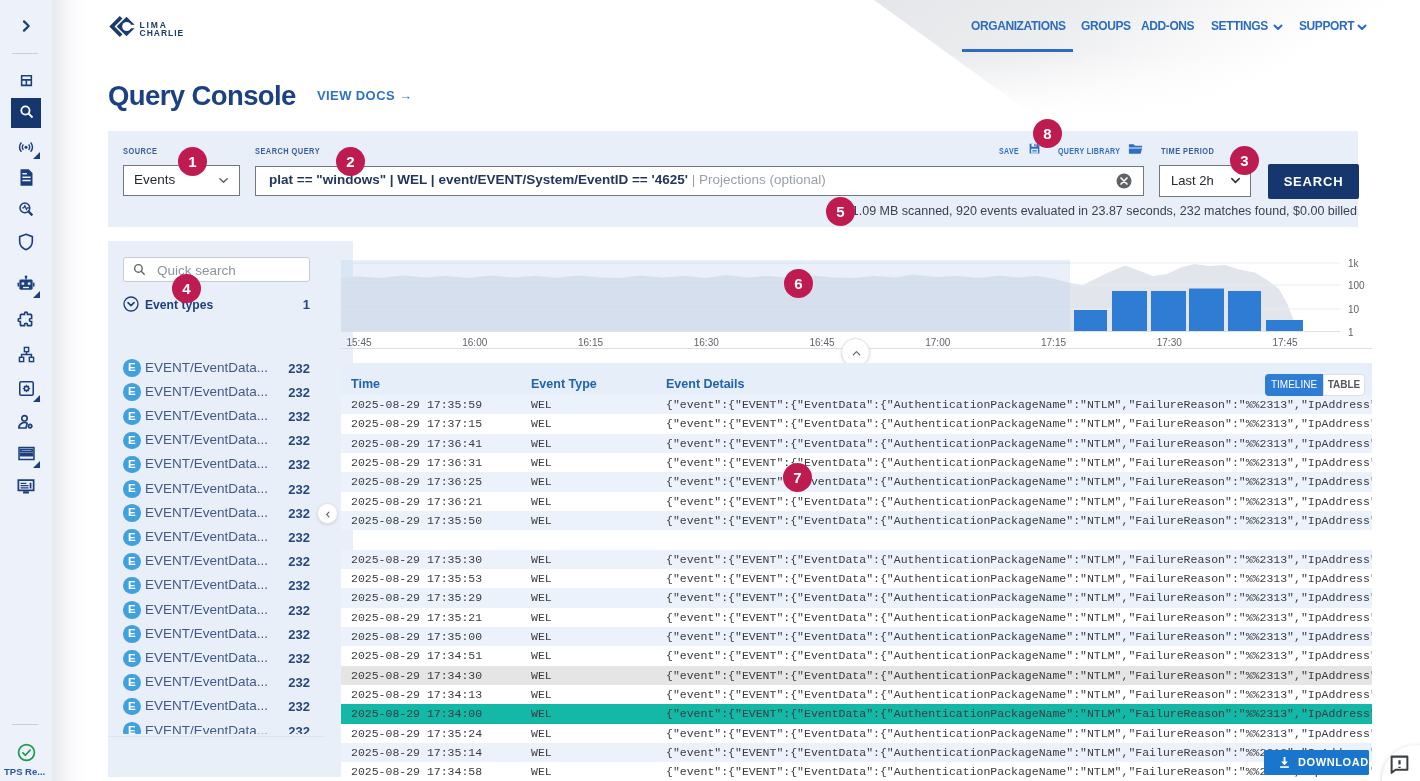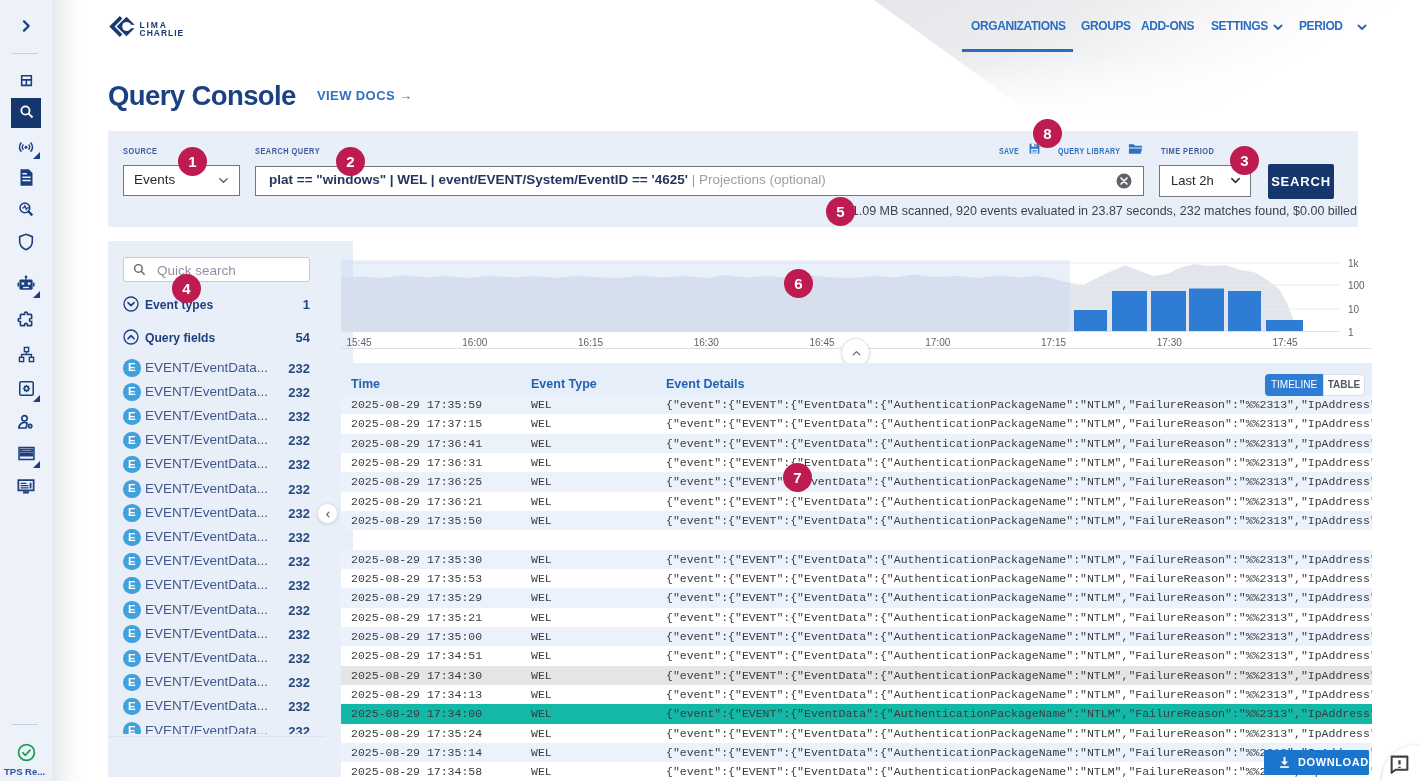--- a/index.html
+++ b/index.html
@@ -28,21 +28,21 @@
   
   #title { position:absolute; left:108px; top:80px; font-size:27.5px; font-weight:bold; color:#1b4183; letter-spacing:-0.6px; }
   #viewdocs { position:absolute; left:317px; top:88px; font-size:13px; font-weight:bold; color:#2f72c4; letter-spacing:.4px; }
 
   
   #spanel { position:absolute; left:108px; top:131px; width:1250px; height:96px; background:#e9eff9; }
   .lbl { position:absolute; font-size:9.5px; font-weight:bold; letter-spacing:.6px; color:#3c5d9c; transform:scaleX(.78); transform-origin:0 0; }
   .inbox { position:absolute; background:#fff; border:1px solid #72767d; }
   .linkbtn { position:absolute; font-size:9.5px; font-weight:bold; letter-spacing:.5px; color:#2e6fc0; transform:scaleX(.74); transform-origin:0 0; }
 
-  #searchbtn { position:absolute; left:1268px; top:164px; width:66px; height:35px; background:#16366e;
+  #searchbtn { position:absolute; left:1268px; top:164px; width:91px; height:35px; background:#16366e;
     color:#fff; font-size:13px; font-weight:bold; letter-spacing:.8px; text-align:center; line-height:35px; border-radius:2px; }
   #stats { position:absolute; left:108px; top:204px; width:1249px; text-align:right; font-size:12.5px; color:#3a4150; }
 
   
   #lpanel { position:absolute; left:108px; top:241px; width:245px; height:536px; background:#e9eff9; overflow:hidden; }
   #qsearch { position:absolute; left:15px; top:16px; width:187px; height:25px; background:#fff; border:1px solid #c7ccd4; border-radius:3px; }
   .prow { position:absolute; left:0; width:217px; height:24px;padding-left:46px; }
   .prow .nm { position:absolute; left:37px; top:4px; font-size:13.5px; font-weight:bold; color:#1e3f7f; transform:scaleX(.9); transform-origin:0 0; }
   .prow .ct { position:absolute; right:15px; top:4px; font-size:13px; font-weight:bold; color:#27487e; }
   .erow { position:absolute; left:0; width:217px; height:24px; }
@@ -166,21 +166,21 @@
   <circle cx="18.7" cy="13.5" r="4.5" fill="#fff"></circle>
   <rect x="21.5" y="11.8" width="9" height="3.5" fill="#fff"></rect>
   <text x="31.5" y="15" font-size="8.5" font-weight="bold" fill="#1b3a72" letter-spacing="1.9">LIMA</text>
   <text x="31.5" y="22.8" font-size="8.5" font-weight="bold" fill="#1b3a72" letter-spacing="1">CHARLIE</text>
 </svg>
 
 <span class="nav" style="left:971px;">ORGANIZATIONS</span>
 <span class="nav" style="left:1081px;">GROUPS</span>
 <span class="nav" style="left:1141px;">ADD-ONS</span>
 <span class="nav" style="left:1211px;">SETTINGS</span>
-<span class="nav" style="left:1299px;">PERIOD</span>
+<span class="nav" style="left:1299px;">SUPPORT</span>
 <svg class="abs" style="left:1272px; top:21px;" width="12" height="12" viewBox="0 0 24 24" fill="none" stroke="#2a6cc0" stroke-width="4" stroke-linecap="round" stroke-linejoin="round">
     <path d="M5 9l7 7 7-7"></path>
   </svg>
 <svg class="abs" style="left:1356px; top:21px;" width="12" height="12" viewBox="0 0 24 24" fill="none" stroke="#2a6cc0" stroke-width="4" stroke-linecap="round" stroke-linejoin="round">
     <path d="M5 9l7 7 7-7"></path>
   </svg>
 <div id="nav-underline"></div>
 <div id="title">Query Console</div>
 <div id="viewdocs">VIEW DOCS →</div>
 
@@ -229,30 +229,20 @@
   <div class="abs" style="left:49px; top:22px; font-size:13.5px; color:#8d939e;">Quick search</div>
   <div class="prow" style="top:52px;">
       <span class="abs" style="left:15px; top:3px; width:16px; height:16px;">
         <svg style="position:absolute; left:0px; top:0px;" width="16" height="16" viewBox="0 0 24 24" fill="none" stroke="#1e3f7f" stroke-width="2">
           <circle cx="12" cy="12" r="10.5"></circle>
           <path d="M7.5 10l4.5 4.5L16.5 10" stroke-width="2.4" stroke-linecap="round" stroke-linejoin="round"></path>
         </svg>
       </span>
       <span class="nm">Event types</span>
       <span class="ct">1</span>
-    </div>
-  <div class="prow" style="top:84.5px;">
-      <span class="abs" style="left:15px; top:3px; width:16px; height:16px;">
-        <svg style="position:absolute; left:0px; top:0px;" width="16" height="16" viewBox="0 0 24 24" fill="none" stroke="#1e3f7f" stroke-width="2">
-          <circle cx="12" cy="12" r="10.5"></circle>
-          <path d="M7.5 14.5L12 10l4.5 4.5" stroke-width="2.4" stroke-linecap="round" stroke-linejoin="round"></path>
-        </svg>
-      </span>
-      <span class="nm">Query fields</span>
-      <span class="ct">54</span>
     </div>
   <div class="abs" style="left:0; top:104px; width:217px; height:389px; overflow:hidden;">
   <div class="erow" style="top:11.6px;">
         <span class="eb">E</span>
         <span class="nm">EVENT/EventData...</span>
         <span class="ct">232</span>
       </div>
   <div class="erow" style="top:35.8px;">
         <span class="eb">E</span>
         <span class="nm">EVENT/EventData...</span>

